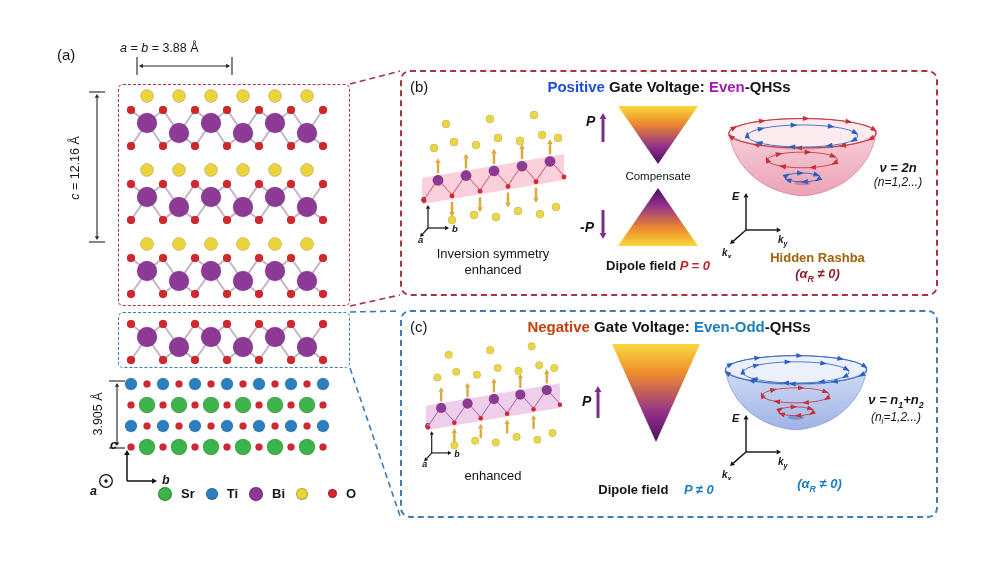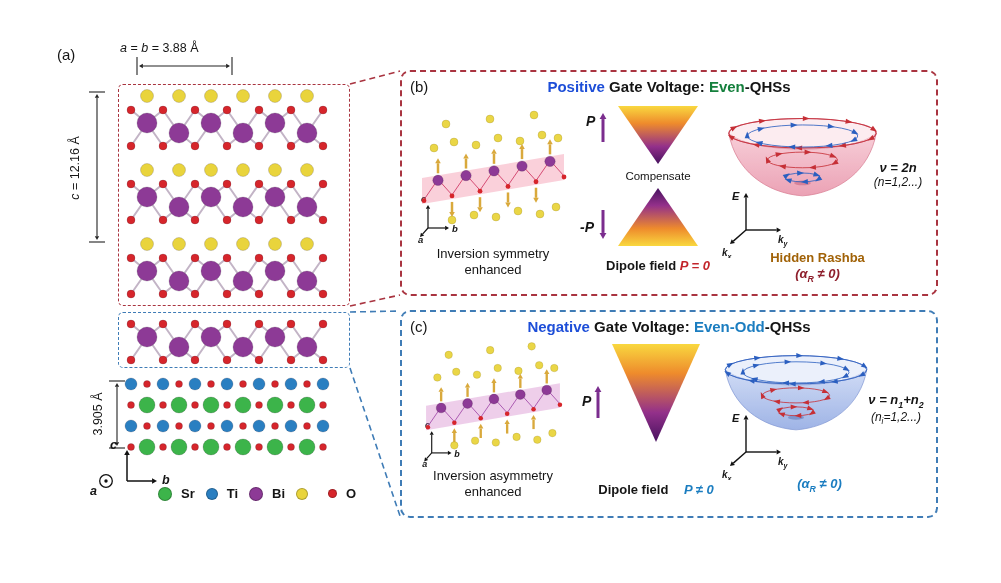--- a/index.html
+++ b/index.html
@@ -375,21 +375,21 @@
       <span></span>
     </span>
   <span class="li">
       <span class="dot" style="width: 9px; height: 9px; background: rgb(214, 37, 43);"></span>
       <span>O</span>
     </span>
 </div>
 
 <div class="panel" style="left: 400px; top: 70px; width: 538px; height: 226px; border-color: rgb(169, 52, 64);"></div>
 <div class="abs lbl" style="left:410px;top:78px">(b)</div>
-<div class="abs title" style="left:400px;top:78px;width:538px"><span style="color: #1d4ed8;">Positive</span><span> Gate Voltage: </span><span style="color: #15803d;">Even</span><span>-QHSs</span></div>
+<div class="abs title" style="left:400px;top:78px;width:538px"><span style="color: #1d4ed8;">Positive</span><span> Gate Voltage: </span><span style="color: #a21caf;">Even</span><span>-QHSs</span></div>
 
 <svg id="slabB" class="abs" style="left:418px;top:104px" width="150" height="140" viewBox="0 0 150 140">
   <text class="tax" x="3" y="98">c</text>
   <text class="tax" x="34" y="128">b</text>
   <text class="tax" x="0" y="139">a</text>
 <polygon points="4,100 146,76.002 146,50.001999999999995 4,74" fill="rgba(240,110,140,0.32)"></polygon>
     <polyline points="6,95.662 20,75.296 34,90.93 48,70.564 62,86.198 76,65.832 90,81.466 104,61.099999999999994 118,76.734 132,56.367999999999995 146,72.002" fill="none" stroke="rgba(204,42,90,0.8)" stroke-width="1"></polyline>
     <line x1="20" y1="69.296" x2="20" y2="59.24600000000001" stroke="#d9a93c" stroke-width="2.5"></line>
     <polygon points="20,54.29600000000001 22.79,59.24600000000001 17.21,59.24600000000001" fill="#d9a93c"></polygon>
     <line x1="48" y1="64.564" x2="48" y2="54.513999999999996" stroke="#d9a93c" stroke-width="2.5"></line>
@@ -516,21 +516,21 @@
   <div class="nu1">ν = 2n</div>
   <div class="nu2">(n=1,2...)</div>
 </div>
 <div class="abs cap bold" style="left:740px;top:250px;width:155px">
   <div style="color: #a16207;">Hidden Rashba</div>
   <div class="it" style="color: rgb(142, 31, 44);"><span>(α</span><sub>R</sub><span> ≠ 0)</span></div>
 </div>
 
 <div class="panel" style="left: 400px; top: 310px; width: 538px; height: 208px; border-color: rgb(63, 124, 182);"></div>
 <div class="abs lbl" style="left:410px;top:318px">(c)</div>
-<div class="abs title" style="left:400px;top:318px;width:538px"><span style="color: #1d4ed8; text-align: right;">Negative</span><span> Gate Voltage: </span><span style="color: rgb(27, 125, 192);">Even-Odd</span><span>-QHSs</span></div>
+<div class="abs title" style="left:400px;top:318px;width:538px"><span style="color: #c2410c; text-align: right;">Negative</span><span> Gate Voltage: </span><span style="color: rgb(27, 125, 192);">Even-Odd</span><span>-QHSs</span></div>
 
 <svg id="slabC" class="abs" style="left:418px;top:336px" width="150" height="132" viewBox="0 0 150 140">
   <text class="tax" x="3" y="98">c</text>
   <text class="tax" x="34" y="128">b</text>
   <text class="tax" x="0" y="139">a</text>
 <polygon points="4,100 146,76.002 146,50.001999999999995 4,74" fill="rgba(205,115,195,0.35)"></polygon>
     <polyline points="6,95.662 20,75.296 34,90.93 48,70.564 62,86.198 76,65.832 90,81.466 104,61.099999999999994 118,76.734 132,56.367999999999995 146,72.002" fill="none" stroke="rgba(150,55,160,0.8)" stroke-width="1"></polyline>
     <line x1="20" y1="69.296" x2="20" y2="59.24600000000001" stroke="#d9a93c" stroke-width="2.5"></line>
     <polygon points="20,54.29600000000001 22.79,59.24600000000001 17.21,59.24600000000001" fill="#d9a93c"></polygon>
     <line x1="48" y1="64.564" x2="48" y2="54.513999999999996" stroke="#d9a93c" stroke-width="2.5"></line>
@@ -577,21 +577,20 @@
     <circle cx="122" cy="110" r="4" fill="#e9d43c" fill-opacity="0.95" stroke="rgba(120,100,20,.4)" stroke-width="0.5"></circle>
     <circle cx="138" cy="103" r="4" fill="#e9d43c" fill-opacity="0.95" stroke="rgba(120,100,20,.4)" stroke-width="0.5"></circle>
     <line x1="10" y1="124" x2="10" y2="104.85" stroke="#111" stroke-width="1.2"></line>
     <polygon points="10,101 12.17,104.85 7.83,104.85" fill="#111"></polygon>
     <line x1="10" y1="124" x2="27.15" y2="124" stroke="#111" stroke-width="1.2"></line>
     <polygon points="31,124 27.15,126.17 27.15,121.83" fill="#111"></polygon>
     <line x1="10" y1="124" x2="4.5578007794951905" y2="130.12247412306792" stroke="#111" stroke-width="1.2"></line>
     <polygon points="2,133 2.935922557951649,128.680804592807 6.179679001038732,131.56414365332884" fill="#111"></polygon>
   </svg>
 <div class="abs cap" style="left:413px;top:468px;width:160px">
-  <div>Inversion asymmetry</div>
   <div>enhanced</div>
 </div>
 
 <svg id="triC" class="abs" style="left:576px;top:336px" width="160" height="146" viewBox="0 0 160 146">
   <polygon points="36,8 124,8 80,106" fill="url(#gTri)"></polygon>
   <text x="6" y="70" class="pl">P</text>
 <line x1="22" y1="82" x2="22" y2="56.05" stroke="#7b2d8e" stroke-width="3"></line>
     <polygon points="22,50 25.41,56.05 18.59,56.05" fill="#7b2d8e"></polygon>
   </svg>
 <div class="abs cap bold" style="left:566px;top:482px;width:180px"><span>Dipole field </span><span class="it" style="color: rgb(27, 125, 192); margin-left: 12px;">P ≠ 0</span></div>

